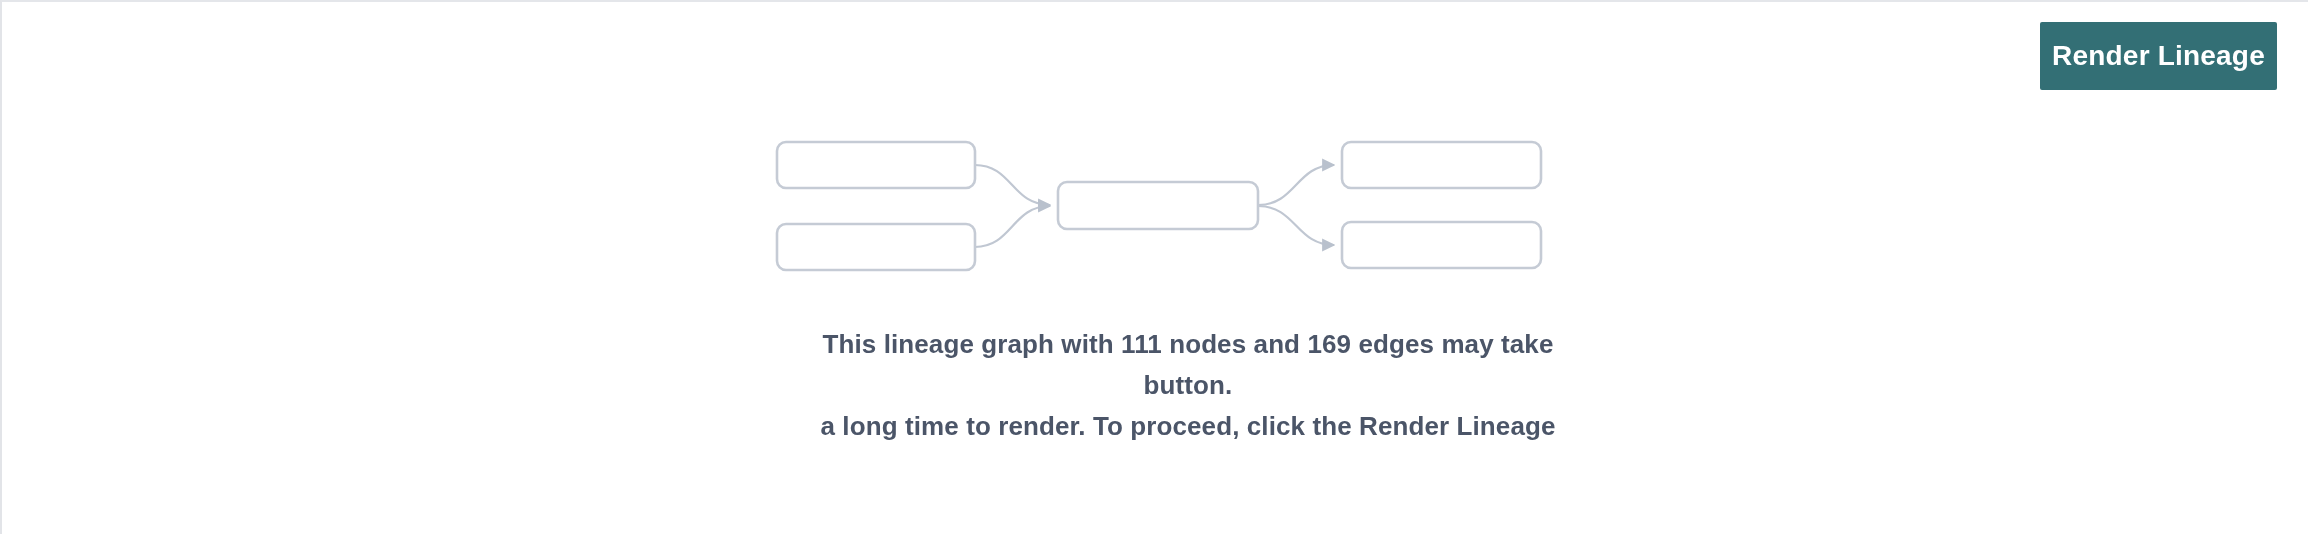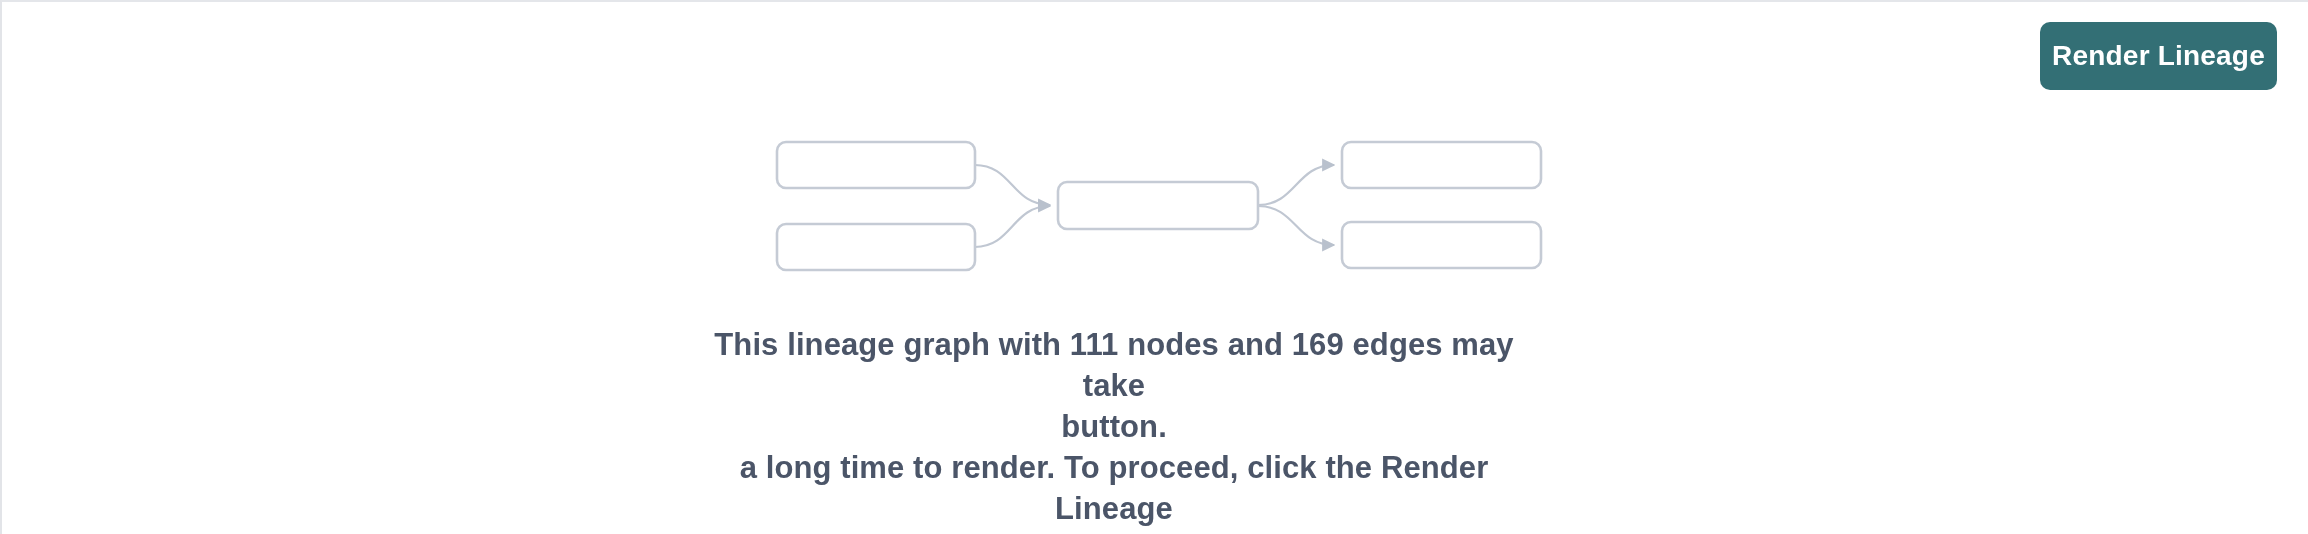--- a/index.html
+++ b/index.html
@@ -26,21 +26,21 @@
   }
 
   
   #render-lineage-button {
     position: absolute;
     left: 2038px;
     top: 20px;
     width: 237px;
     height: 68px;
     border: none;
-    border-radius: 10px;
+    border-radius: 2px;
     background: #336f75;
     color: #ffffff;
     font-family: "Liberation Sans", sans-serif;
     font-size: 28px;
     font-weight: bold;
     letter-spacing: 0.2px;
     cursor: pointer;
     display: flex;
     align-items: center;
     justify-content: center;
@@ -60,27 +60,27 @@
   #lineage-placeholder-graph {
     position: absolute;
     left: 760px;
     top: 125px;
     width: 800px;
     height: 160px;
   }
 
   #empty-state-message {
     position: absolute;
-    left: 712px;
+    left: 786px;
     top: 322px;
     width: 800px;
     text-align: center;
     color: #4b5568;
     font-family: "Liberation Sans", sans-serif;
-    font-size: 31px;
+    font-size: 26px;
     font-weight: bold;
     line-height: 41px;
     letter-spacing: 0.1px;
   }
   #empty-state-message .msg-line {
     display: block;
   }
 </style>
 </head>
 <body>

